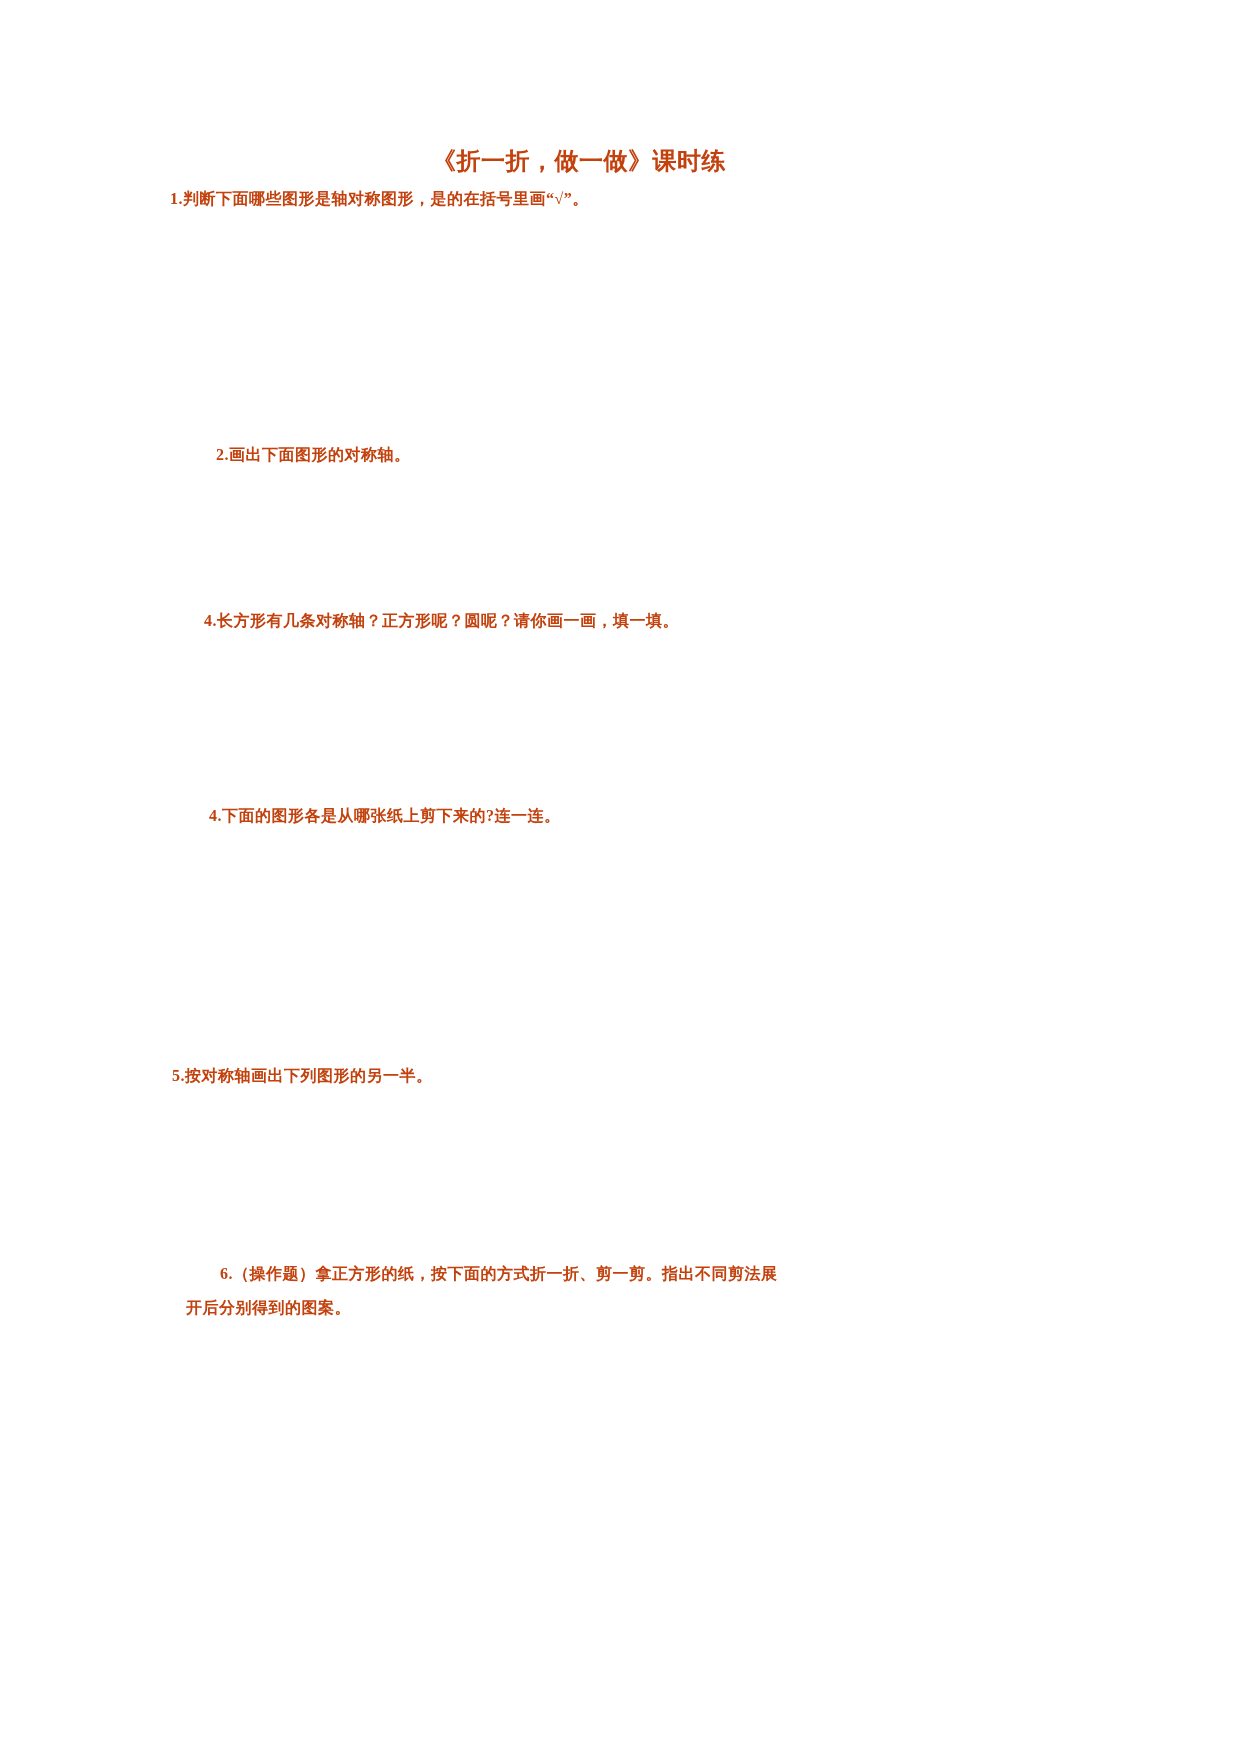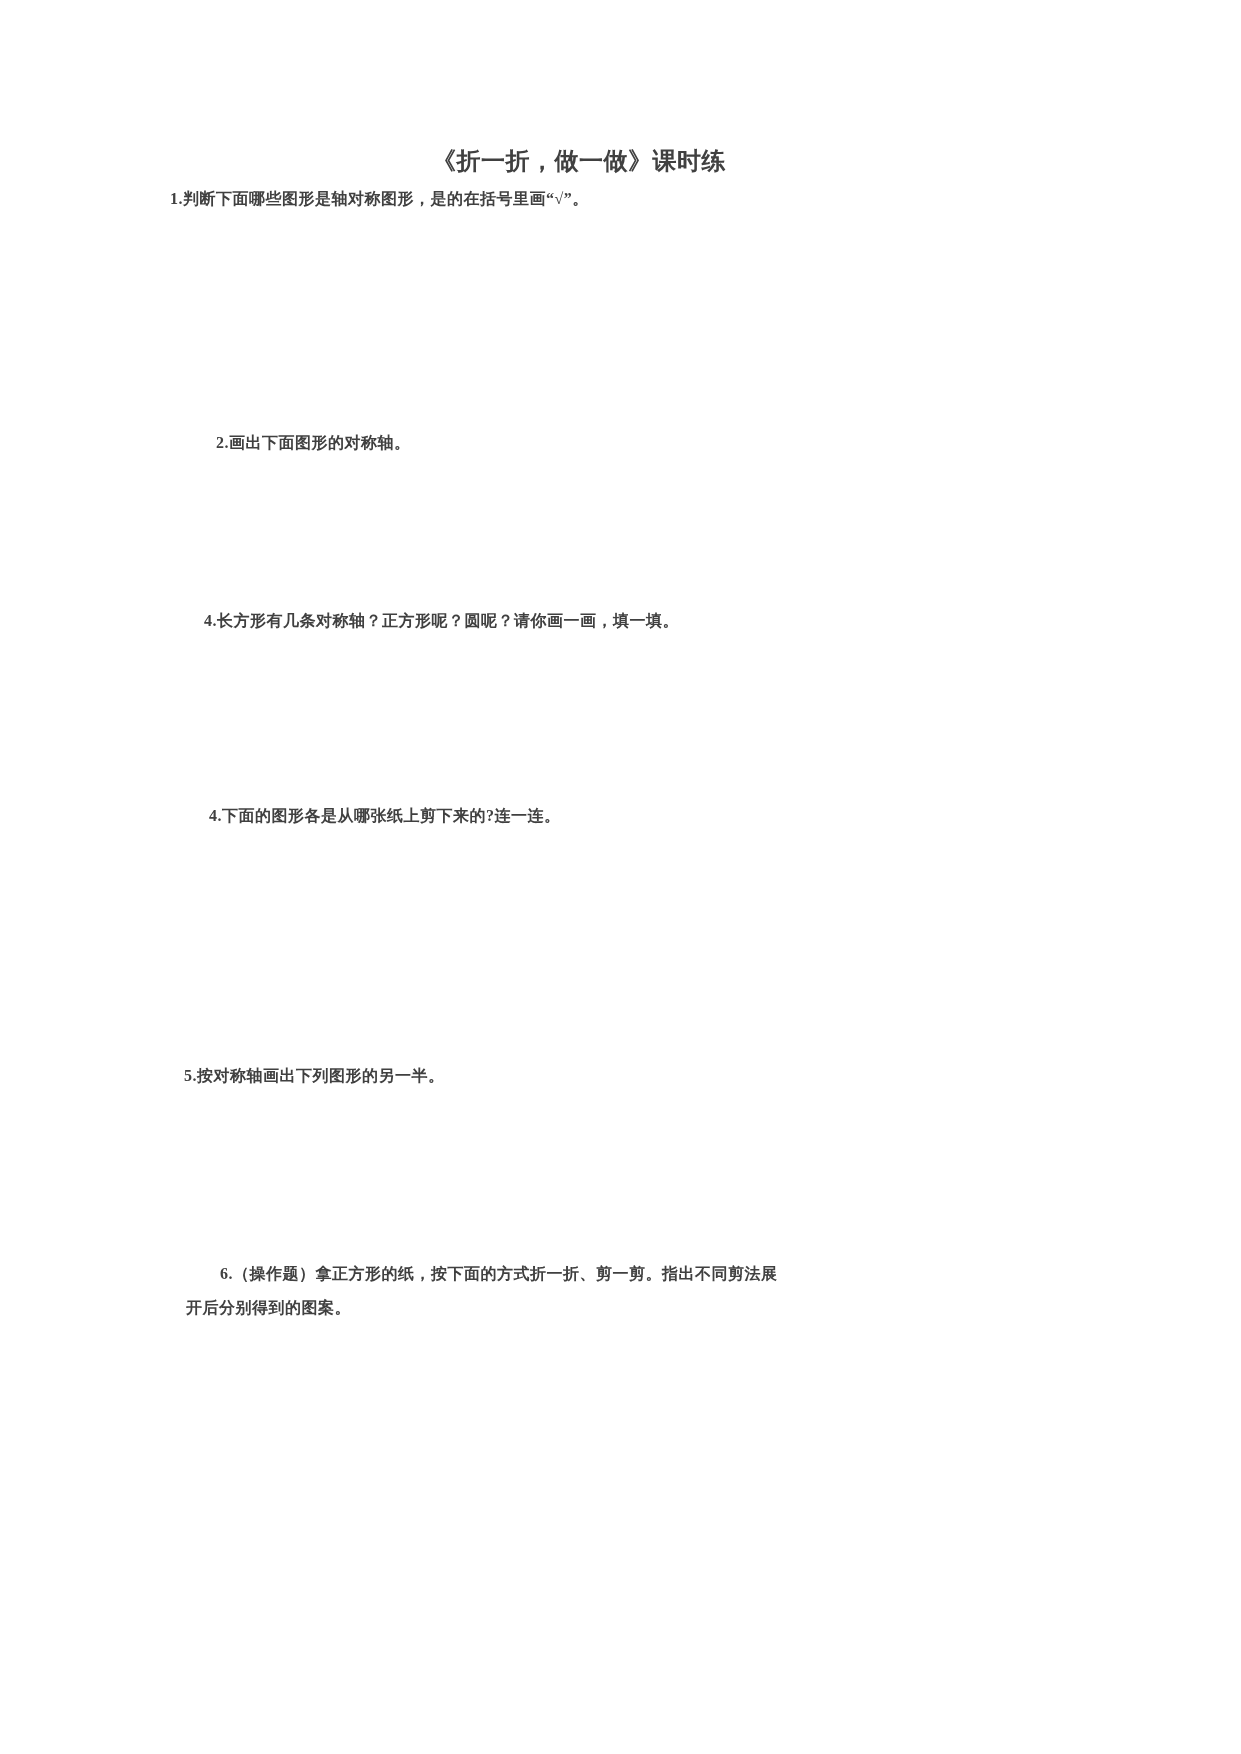--- a/index.html
+++ b/index.html
@@ -8,39 +8,39 @@
     background: #ffffff;
   }
   .page {
     position: relative;
     width: 1241px;
     height: 1754px;
     background: #ffffff;
     overflow: hidden;
     font-family: "Liberation Serif", "DejaVu Serif", serif;
     font-weight: 700;
-    color: #404040;
+    color: #c2410c;
   }
   .line {
     position: absolute;
     white-space: nowrap;
     font-size: 16px;
     line-height: 30px;
     letter-spacing: 0.5px;
   }
   .title {
     top: 146px;
     left: 432px;
     font-size: 24px;
   }
   .q1 { top: 184px;  left: 170px; }
-  .q2 { top: 428px;  left: 216px; }
+  .q2 { top: 440px;  left: 216px; }
   .q3 { top: 606px;  left: 204px; }
   .q4 { top: 801px;  left: 209px; }
-  .q5 { top: 1061px; left: 184px; text-align: right; }
+  .q5 { top: 1061px; left: 172px; text-align: right; }
   .q6l1 { top: 1259px; left: 220px; }
   .q6l2 { top: 1293px; left: 186px; }
 </style>
 </head>
 <body>
 
 <div class="page">
 
   <div class="line title">《折一折，做一做》课时练</div>
 

